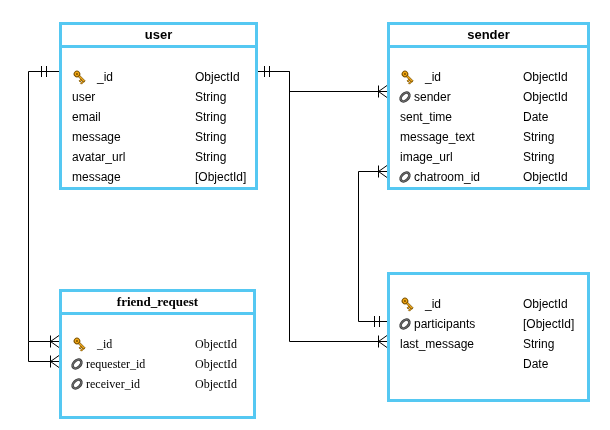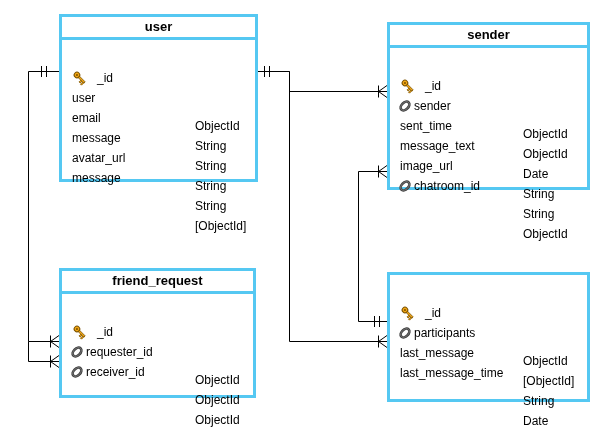--- a/index.html
+++ b/index.html
@@ -8,40 +8,40 @@
     font-family:"Liberation Sans", sans-serif; color:#000;
     overflow:hidden;
   }
   #edges { position:absolute; left:0; top:0; width:610px; height:430px; }
   #edges path { stroke:#000; stroke-width:1; fill:none; }
 
   .table {
     position:absolute; box-sizing:border-box; background:#ffffff;
     border:3px solid #55c8f2;
   }
-  .tbl-user            { left:59px;  top:14px;  width:199px; height:168px; }
+  .tbl-user            { left:59px;  top:22px;  width:199px; height:168px; }
   .tbl-message         { left:387px; top:22px;  width:203px; height:168px; }
-  .tbl-friend_request  { left:59px;  top:268px; width:197px; height:130px; }
+  .tbl-friend_request  { left:59px;  top:289px; width:197px; height:130px;font-family:Liberation Serif, serif; }
   .tbl-chatroom        { left:387px; top:272px; width:203px; height:130px; }
 
   .tbl-header {
     height:20px; line-height:20px; text-align:center;
     font-size:13px; font-weight:bold;
     border-bottom:3px solid #55c8f2;
   }
-  .rows { padding-top:28px; }
+  .rows { padding-top:19px; }
   .row {
     position:relative; height:20px; display:flex; align-items:center;
     padding-left:10px; font-size:12px; white-space:nowrap;
   }
   .row .icon { width:16px; height:16px; flex:0 0 16px; }
   .row.key  .icon { margin-right:9px; }
   .row.link .icon { margin-left:-3px; margin-right:1px; }
   .fname { display:inline-block; }
-  .ftype { position:absolute; left:133px; top:0; height:20px; line-height:20px;margin-top:48px; }
+  .ftype { position:absolute; left:133px; top:0; height:20px; line-height:20px; }
 </style>
 </head>
 <body>
 
 <div id="canvas">
 
   <svg id="edges" xmlns="http://www.w3.org/2000/svg">
     <g>
       <path d="M258,71.5 H289.5 V91.5 H387"></path>
       <path d="M264.5,66 V77 M269.5,66 V77"></path>
@@ -219,19 +219,18 @@
     </g>
   </svg>
           <span class="fname">participants</span>
           <span class="ftype">[ObjectId]</span>
         </div>
         <div class="row">
           <span class="fname">last_message</span>
           <span class="ftype">String</span>
         </div>
         <div class="row">
-          <span class="fname">last_message_time</span>
           <span class="ftype">Date</span>
         </div>
       </div>
   </div>
 
 </div>
 
 </body></html>

